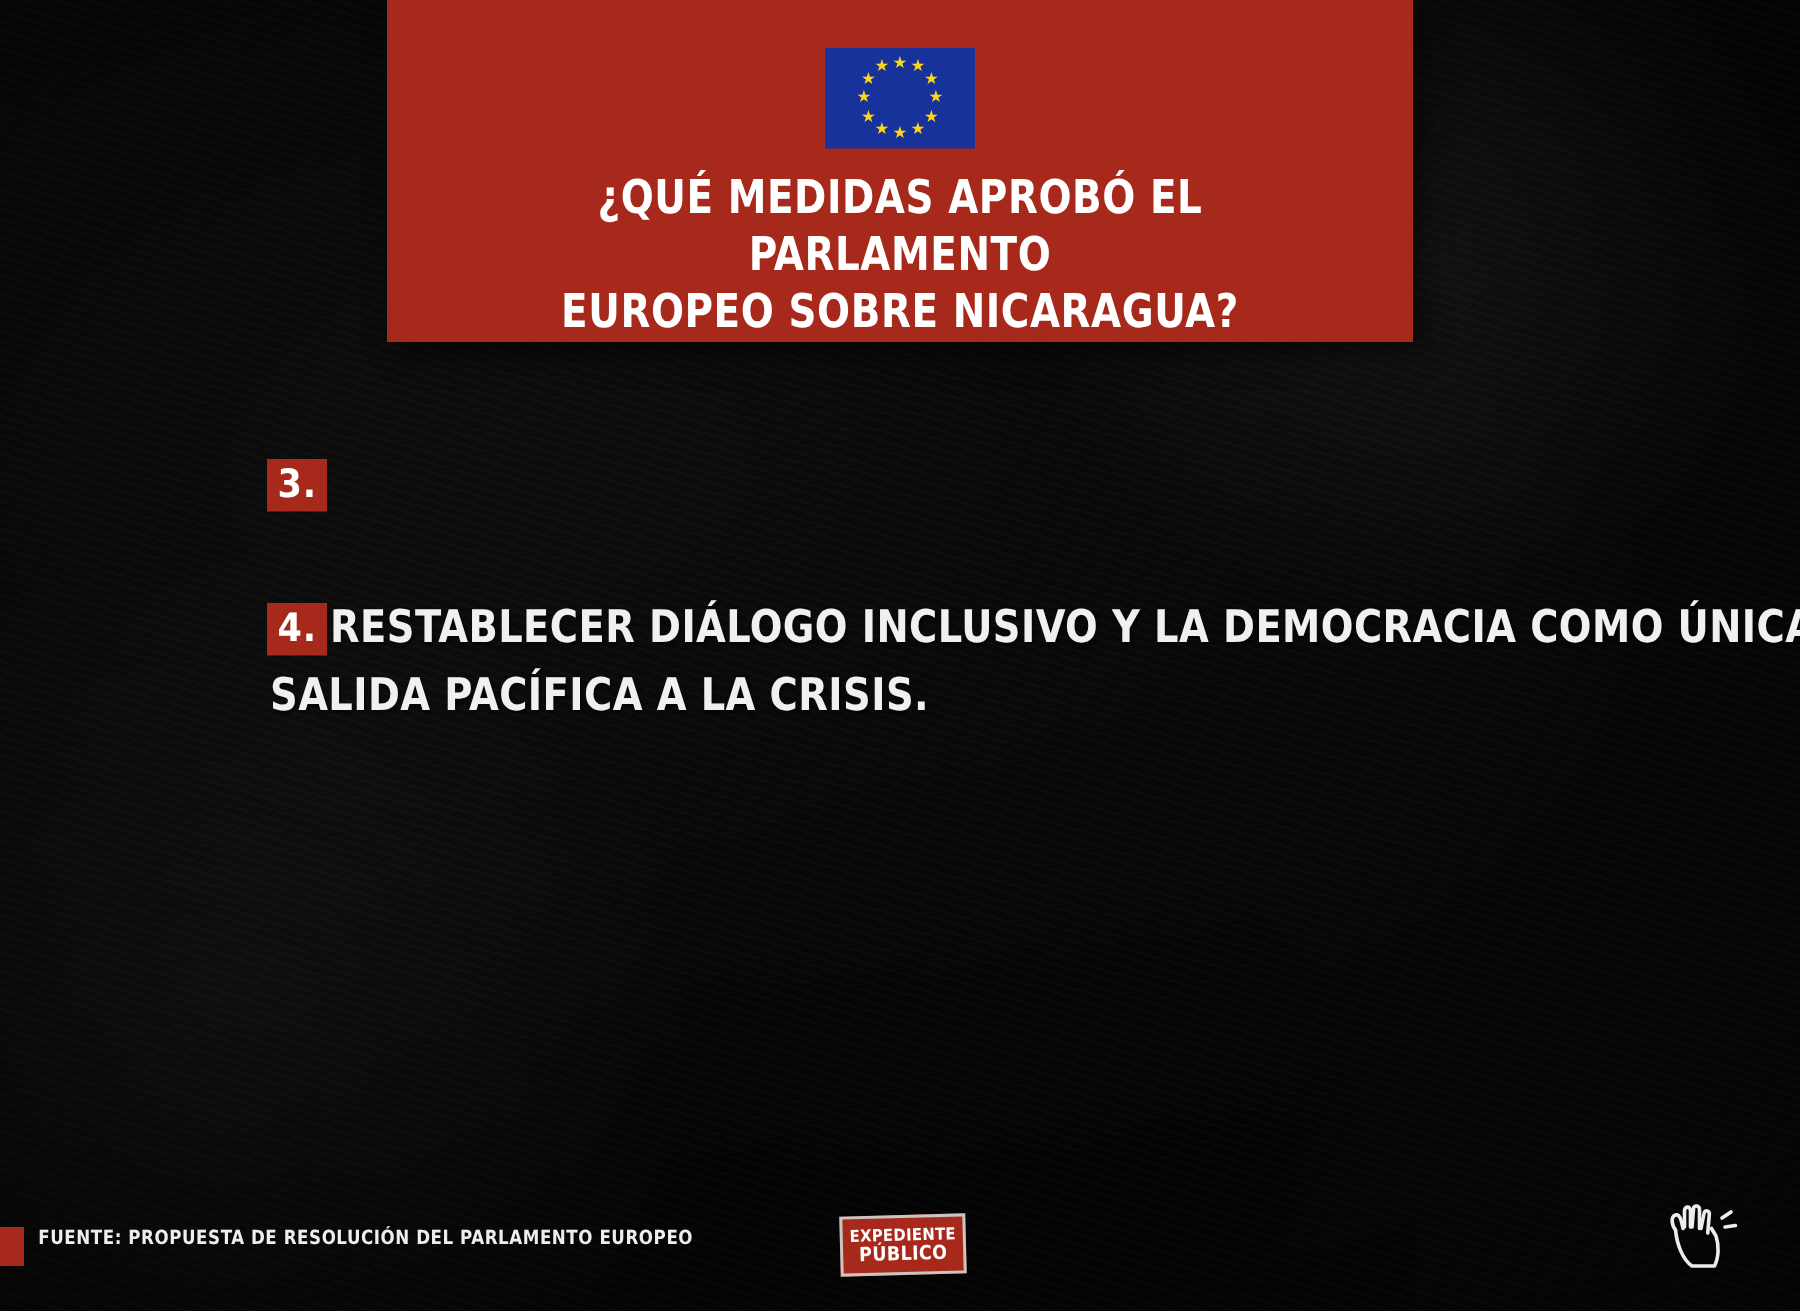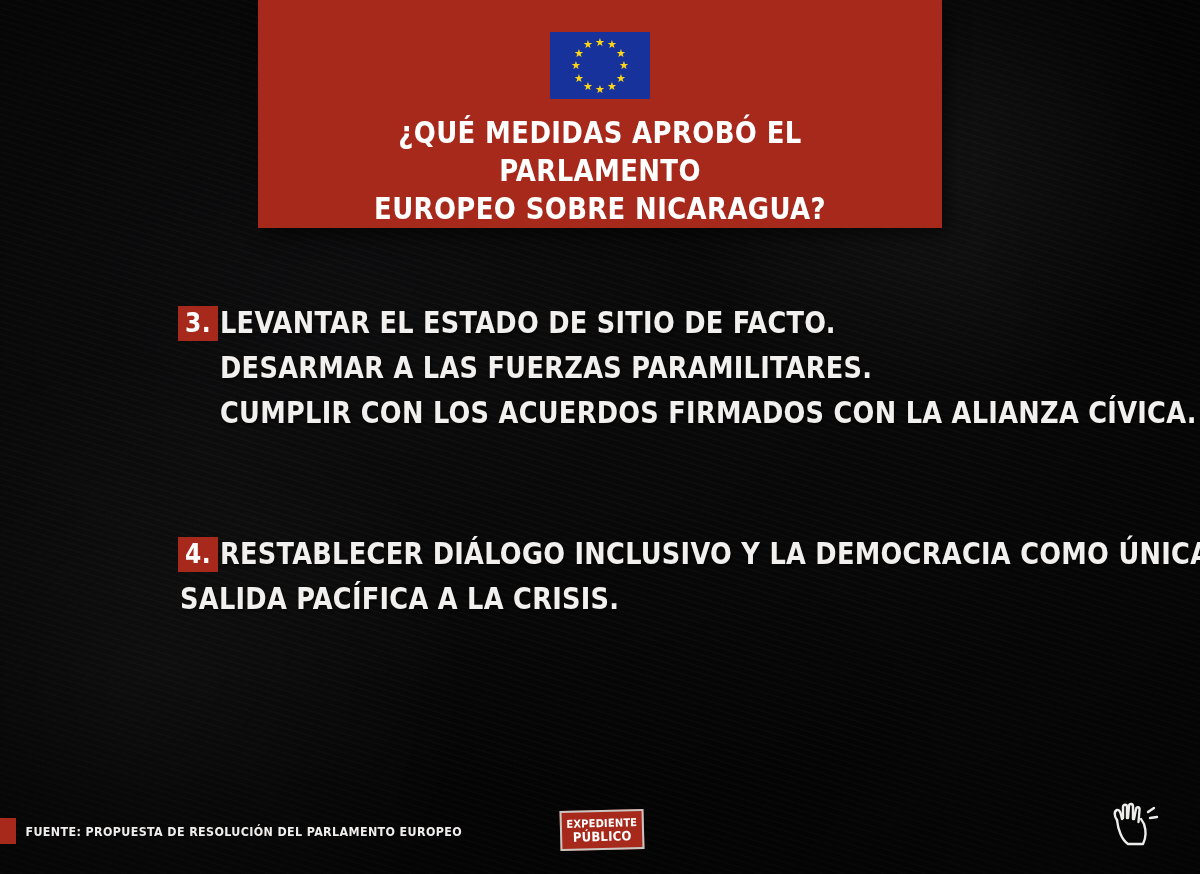--- a/index.html
+++ b/index.html
@@ -135,21 +135,21 @@
   .measure.second .measure-lines .measure-line:nth-child(2) {
     margin-left: -40px;
   }
 
   
   .footer-source {
     position: absolute;
     left: 0;
     bottom: 30px;
     display: flex;
-    align-items: center;
+    align-items: flex-start;
     z-index: 4;
   }
   .footer-tab {
     width: 16px;
     height: 26px;
     background: #a6291c;
   }
   .footer-source-text {
     color: #f0eeec;
     font-family: "DejaVu Sans Condensed", "Liberation Sans Narrow", "Liberation Sans", sans-serif;
@@ -230,25 +230,20 @@
     <div class="header-title">
       <div>¿QUÉ MEDIDAS APROBÓ EL PARLAMENTO</div>
       <div>EUROPEO SOBRE NICARAGUA?</div>
     </div>
   </div>
 
   <div class="measures">
 
     <div class="measure first">
       <div class="measure-num">3.</div>
-      <div class="measure-lines">
-        <div class="measure-line">LEVANTAR EL ESTADO DE SITIO DE FACTO.</div>
-        <div class="measure-line">DESARMAR A LAS FUERZAS PARAMILITARES.</div>
-        <div class="measure-line">CUMPLIR CON LOS ACUERDOS FIRMADOS CON LA ALIANZA CÍVICA.</div>
-      </div>
     </div>
 
     <div class="measure second">
       <div class="measure-num">4.</div>
       <div class="measure-lines">
         <div class="measure-line">RESTABLECER DIÁLOGO INCLUSIVO Y LA DEMOCRACIA COMO ÚNICA</div>
         <div class="measure-line">SALIDA PACÍFICA A LA CRISIS.</div>
       </div>
     </div>
 

